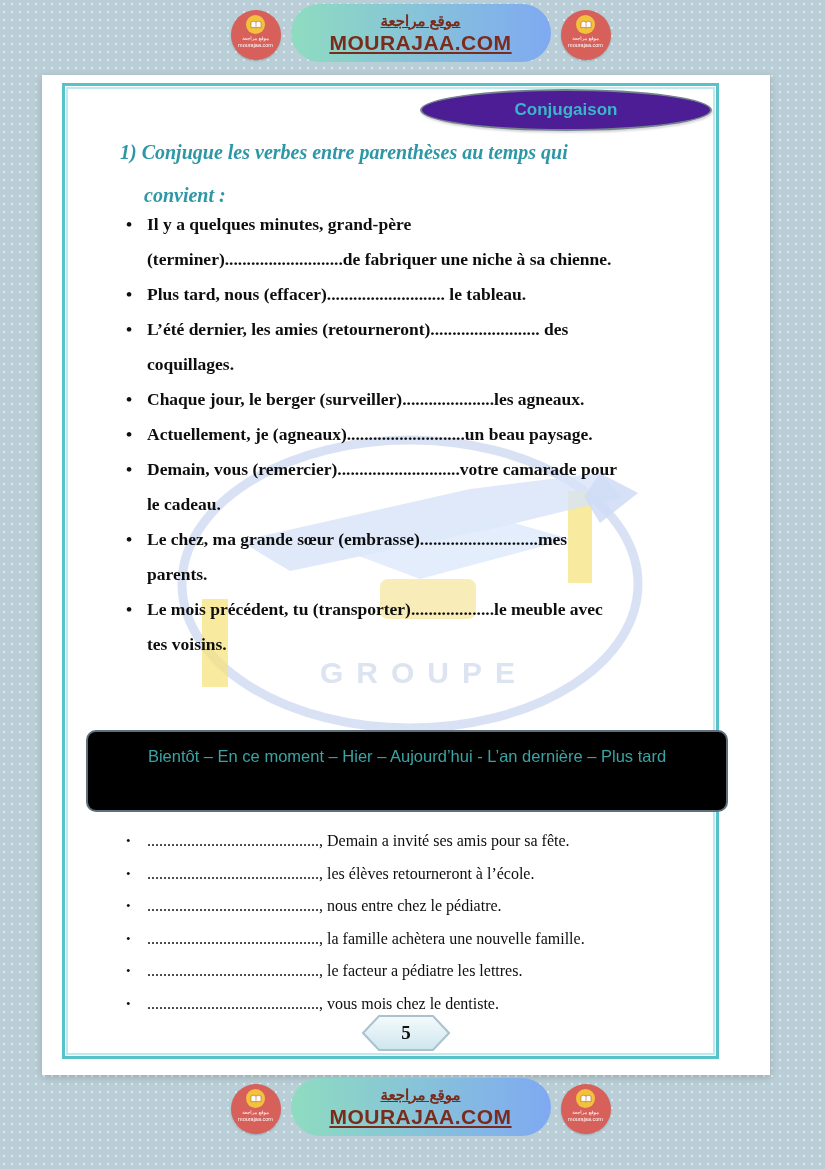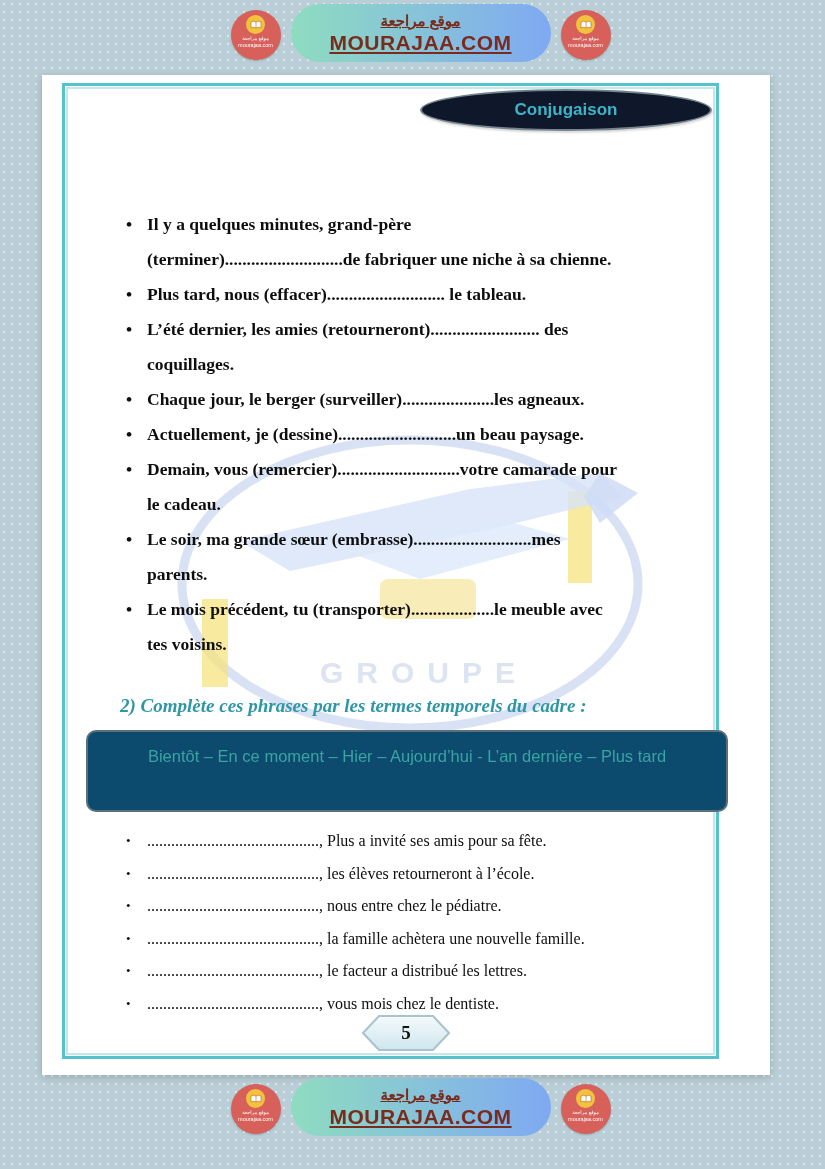--- a/index.html
+++ b/index.html
@@ -34,21 +34,21 @@
 
   
   .sheet { position:absolute; left:42px; top:75px; width:728px; height:1000px; background:#fff; box-shadow:0 2px 8px rgba(0,0,0,.18); }
   .frame { position:absolute; left:20px; top:8px; width:657px; height:976px; border:3px solid #57c2c9; z-index:1; }
   .frame-inner { position:absolute; inset:1px; border:2px solid #bfe9ec; }
 
   .watermark { position:absolute; left:128px; top:356px; width:486px; height:306px; z-index:0; }
 
   .badge {
     position:absolute; left:378px; top:14px; width:292px; height:42px; z-index:2;
-    background:#0f172a; border:2px solid #74848f; border-radius:50%;
+    background:#4c1d95; border:2px solid #74848f; border-radius:50%;
     display:flex; align-items:center; justify-content:center;
     color:#3cb5c9; font-weight:bold; font-size:17px;
     box-shadow:1px 2px 2px rgba(0,0,0,.15);
   }
 
   .ex-title {
     position:absolute; z-index:2; color:#2e97a6;
     font-family:"Liberation Serif", serif; font-weight:bold; font-style:italic;
     white-space:pre-line;
   }
@@ -58,21 +58,21 @@
   .list { position:absolute; z-index:2; list-style:none; margin:0; padding:0; font-family:"Liberation Serif", serif; color:#0e0e0e; }
   .list li { display:flex; }
   .list .bullet { flex:none; width:21px; }
   .list .txt { white-space:pre-line; flex:1; }
   .list1 { left:84px; top:132px; width:592px; font-weight:bold; font-size:17.5px; line-height:35px; }
   .list2 { left:84px; top:750px; width:606px; font-size:16px; line-height:32.5px; }
   .list2 .bullet { font-size:13px; }
 
   .wordbank {
     position:absolute; left:44px; top:655px; width:642px; height:82px; z-index:2;
-    border:2px solid #5c6f7a; border-radius:10px; background:#0c4a6e;
+    border:2px solid #5c6f7a; border-radius:10px; background:#000000;
   }
   .wordbank .words {
     margin-top:15px; text-align:center; color:#3aa3a3; font-size:16.5px;
     font-family:"Liberation Sans", sans-serif;
   }
 
   .pagenum-wrap { position:absolute; left:50%; top:938px; transform:translateX(-50%); width:88px; height:40px; z-index:2; }
   .pagenum-wrap svg { position:absolute; left:0; top:0; }
   .pagenum {
     position:absolute; left:0; top:0; width:100%; height:100%;
@@ -126,20 +126,22 @@
     </svg>
 
     <div class="frame">
       <div class="frame-inner"></div>
     </div>
 
     <div class="badge">
       <span>Conjugaison</span>
     </div>
 
+    <div class="ex-title ex1-title">1) Conjugue les verbes entre parenthèses au temps qui
+convient :</div>
 
     <ul class="list list1">
       <li>
           <span class="bullet">•</span>
           <span class="txt">Il y a quelques minutes, grand-père
 (terminer)...........................de fabriquer une niche à sa chienne.</span>
         </li>
       <li>
           <span class="bullet">•</span>
           <span class="txt">Plus tard, nous (effacer)........................... le tableau.</span>
@@ -148,65 +150,64 @@
           <span class="bullet">•</span>
           <span class="txt">L’été dernier, les amies (retourneront)......................... des
 coquillages.</span>
         </li>
       <li>
           <span class="bullet">•</span>
           <span class="txt">Chaque jour, le berger (surveiller).....................les agneaux.</span>
         </li>
       <li>
           <span class="bullet">•</span>
-          <span class="txt">Actuellement, je (dessine)...........................un beau paysage.</span>
+          <span class="txt">Actuellement, je (agneaux)...........................un beau paysage.</span>
         </li>
       <li>
           <span class="bullet">•</span>
           <span class="txt">Demain, vous (remercier)............................votre camarade pour
 le cadeau.</span>
         </li>
       <li>
           <span class="bullet">•</span>
-          <span class="txt">Le soir, ma grande sœur (embrasse)...........................mes
+          <span class="txt">Le chez, ma grande sœur (embrasse)...........................mes
 parents.</span>
         </li>
       <li>
           <span class="bullet">•</span>
           <span class="txt">Le mois précédent, tu (transporter)...................le meuble avec
 tes voisins.</span>
         </li>
     </ul>
 
-    <div class="ex-title ex2-title">2) Complète ces phrases par les termes temporels du cadre :</div>
 
     <div class="wordbank">
       <div class="words">Bientôt – En ce moment – Hier – Aujourd’hui -  L’an dernière – Plus tard</div>
     </div>
 
     <ul class="list list2">
       <li>
           <span class="bullet">•</span>
-          <span class="txt">..........................................., Plus a invité ses amis pour sa fête.</span>
+          <span class="txt">..........................................., Demain a invité ses amis pour sa fête.</span>
         </li>
       <li>
           <span class="bullet">•</span>
           <span class="txt">..........................................., les élèves retourneront à l’école.</span>
         </li>
       <li>
           <span class="bullet">•</span>
           <span class="txt">..........................................., nous entre chez le pédiatre.</span>
         </li>
       <li>
           <span class="bullet">•</span>
           <span class="txt">..........................................., la famille achètera une nouvelle famille.</span>
         </li>
       <li>
           <span class="bullet">•</span>
-          <span class="txt">..........................................., le facteur a distribué les lettres.</span>
+          <span class="txt">..........................................., le facteur a pédiatre les lettres.</span>
         </li>
       <li>
           <span class="bullet">•</span>
           <span class="txt">..........................................., vous mois chez le dentiste.</span>
         </li>
     </ul>
 
     <div class="pagenum-wrap">
       <svg width="88" height="40" viewBox="0 0 88 40">
         <defs>

